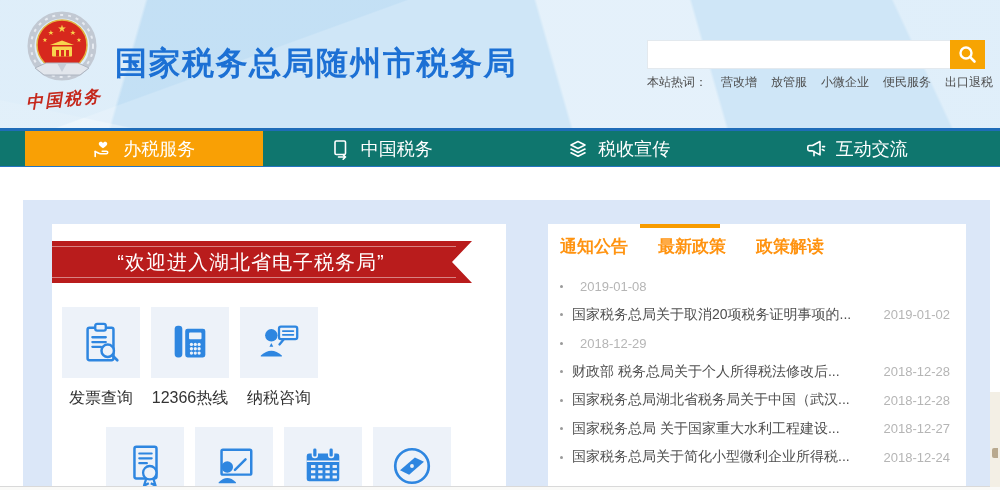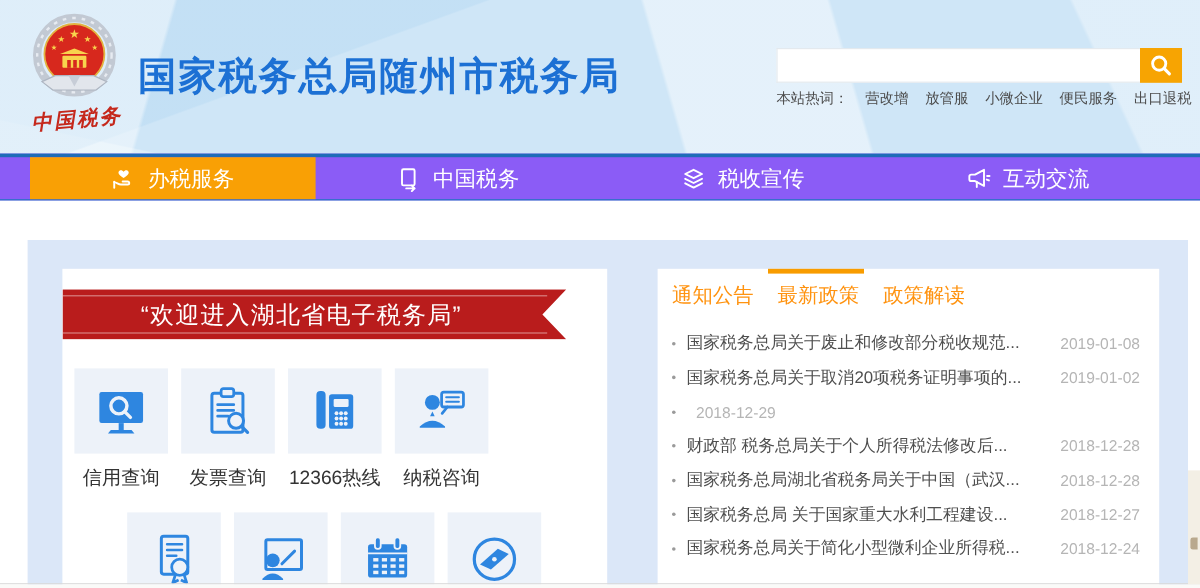--- a/index.html
+++ b/index.html
@@ -39,21 +39,21 @@
     display:flex; align-items:center; justify-content:center;
   }
   .hot-words {
     position:absolute; left:647px; top:74px; display:flex; gap:14px;
     font-size:12px; color:#4c4c4c; white-space:nowrap;
   }
   .hot-words a { color:#4c4c4c; text-decoration:none; }
   
   .nav {
     position:absolute; left:0; top:128px; width:1000px; height:39px;
-    background:#8b5cf6; border-top:3px solid #1f6cb8; border-bottom:1px solid #2474c1;
+    background:#0f766e; border-top:3px solid #1f6cb8; border-bottom:1px solid #2474c1;
   }
   .nav-inner { position:absolute; left:25px; top:0; width:950px; height:35px; display:flex; }
   .nav-tab {
     flex:1; display:flex; align-items:center; justify-content:center; gap:9px;
     color:#fff; font-size:18px; cursor:pointer; text-decoration:none;
   }
   .nav-tab.active { background:#f9a005; }
   
   .content-bg { position:absolute; left:23px; top:200px; width:967px; height:290px; background:#dbe7f8; }
   .card-left  { position:absolute; left:52px;  top:224px; width:454px; height:266px; background:#ffffff; }
@@ -78,22 +78,22 @@
   .svc-cell { width:78px; cursor:pointer; }
   .svc-sq {
     width:78px; height:71px; background:#edf2f9; color:#2e86e0;
     display:flex; align-items:center; justify-content:center;
   }
   .svc-row2 .svc-sq { height:78px; }
   .svc-label { margin-top:10px; text-align:center; font-size:16px; color:#333; white-space:nowrap; }
   
   .news-indicator { position:absolute; left:640px; top:224px; width:80px; height:4px; background:#f89c00; }
   .news-tabs {
-    position:absolute; left:560px; top:235px; display:flex; gap:20px;
-    font-size:17px; font-weight:normal; color:#ff9310;
+    position:absolute; left:560px; top:235px; display:flex; gap:30px;
+    font-size:17px; font-weight:bold; color:#ff9310;
   }
   .news-tab { cursor:pointer; white-space:nowrap; }
   .news-list { position:absolute; left:560px; top:272px; width:390px; list-style:none; }
   .news-item { height:28.5px; display:flex; align-items:center; }
   .news-dot { width:3px; height:3px; border-radius:50%; background:#9a9a9a; margin-right:9px; flex:none; }
   .news-title {
     flex:1; font-size:14px; color:#4f4f4f; white-space:nowrap; overflow:hidden;
     text-decoration:none; cursor:pointer;
   }
   .news-date { font-size:13px; color:#b5b5b5; margin-left:8px; white-space:nowrap; }
@@ -192,32 +192,20 @@
   <div class="content-bg"></div>
   <div class="card-left"></div>
   <div class="card-right"></div>
 
   <div class="welcome-banner">“欢迎进入湖北省电子税务局”</div>
 
   <div class="svc-row svc-row1">
     <div class="svc-cell">
       <div class="svc-sq">
         <svg width="46" height="46" viewBox="0 0 48 48">
-          <rect x="5" y="7" width="38" height="27" rx="2" fill="currentColor"></rect>
-          <circle cx="22" cy="19" r="7" fill="none" stroke="#edf2f9" stroke-width="3"></circle>
-          <line x1="27" y1="24" x2="32" y2="29" stroke="#edf2f9" stroke-width="3" stroke-linecap="round"></line>
-          <rect x="21.8" y="34" width="4.4" height="6" fill="currentColor"></rect>
-          <path d="M15 40 h18 l2.5 3 h-23 z" fill="currentColor"></path>
-        </svg>
-      </div>
-      <div class="svc-label">信用查询</div>
-    </div>
-    <div class="svc-cell">
-      <div class="svc-sq">
-        <svg width="46" height="46" viewBox="0 0 48 48">
           <rect x="10" y="8" width="27" height="34" rx="2" fill="none" stroke="currentColor" stroke-width="2.6"></rect>
           <rect x="18" y="4" width="11" height="7" rx="2" fill="#edf2f9" stroke="currentColor" stroke-width="2.4"></rect>
           <path d="M15 18 h14 M15 23 h14 M15 28 h9" stroke="currentColor" stroke-width="2.4" stroke-linecap="round"></path>
           <circle cx="31" cy="32" r="6.5" fill="#edf2f9" stroke="currentColor" stroke-width="2.6"></circle>
           <line x1="36" y1="37" x2="41" y2="42" stroke="currentColor" stroke-width="2.8" stroke-linecap="round"></line>
         </svg>
       </div>
       <div class="svc-label">发票查询</div>
     </div>
     <div class="svc-cell">
@@ -315,21 +303,20 @@
   <div class="news-indicator"></div>
   <div class="news-tabs">
     <span class="news-tab">通知公告</span>
     <span class="news-tab">最新政策</span>
     <span class="news-tab">政策解读</span>
   </div>
 
   <ul class="news-list">
     <li class="news-item">
       <span class="news-dot"></span>
-      <a href="#" class="news-title">国家税务总局关于废止和修改部分税收规范...</a>
       <span class="news-date">2019-01-08</span>
     </li>
     <li class="news-item">
       <span class="news-dot"></span>
       <a href="#" class="news-title">国家税务总局关于取消20项税务证明事项的...</a>
       <span class="news-date">2019-01-02</span>
     </li>
     <li class="news-item">
       <span class="news-dot"></span>
       <span class="news-date">2018-12-29</span>

